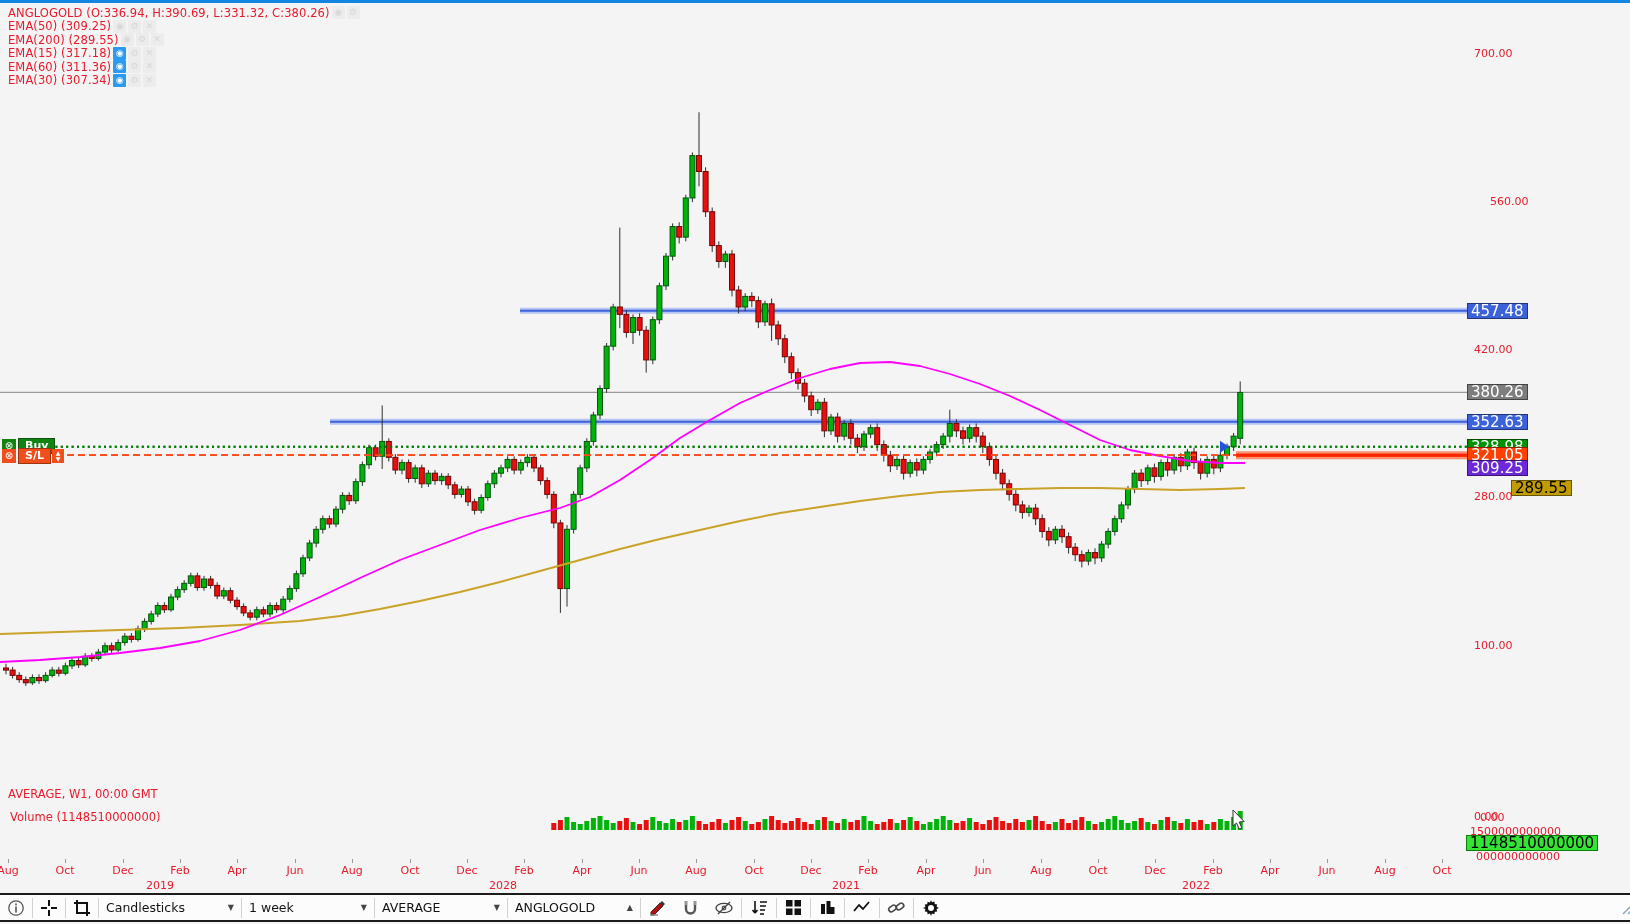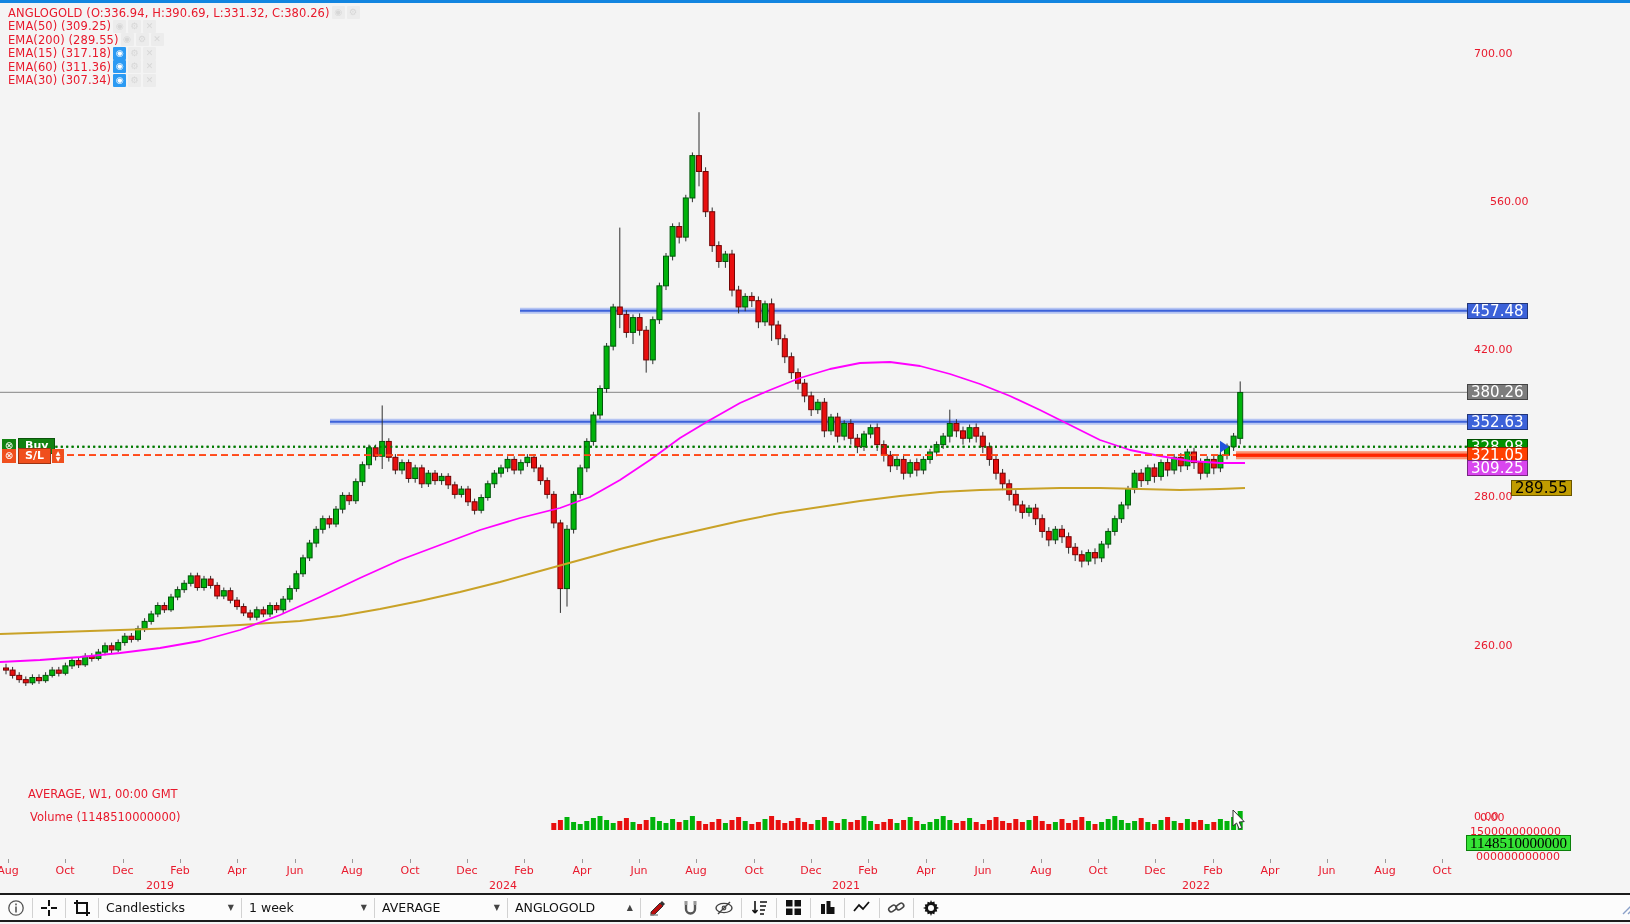--- a/index.html
+++ b/index.html
@@ -18,21 +18,21 @@
   .trade-row{position:absolute;display:flex;align-items:center;z-index:25;height:14px;}
   .circle-x{width:14px;height:14px;font-size:10px;line-height:14px;text-align:center;color:#fff;margin-right:2px;}
   .trade-btn{height:14px;padding:0 6px;font-size:11px;font-weight:bold;color:#fff;line-height:14px;
              border:1px solid rgba(0,0,0,.35);}
   #buy-row .circle-x,#buy-row .trade-btn{background:#128212;}
   #sl-row  .circle-x,#sl-row  .trade-btn{background:#f04f1d;}
   .spinner{width:12px;height:14px;background:#f04f1d;display:flex;flex-direction:column;
            align-items:center;justify-content:center;margin-left:1px;}
   .spinner span{font-size:6px;color:#fff;line-height:6px;}
   
-  .red-label{position:absolute;font-size:11.5px;color:#e8192c;white-space:nowrap;z-index:5;margin-left:20px;}
+  .red-label{position:absolute;font-size:11.5px;color:#e8192c;white-space:nowrap;z-index:5;}
   .tick-label{position:absolute;font-size:11px;color:#e8192c;white-space:nowrap;z-index:4;}
   .badge{position:absolute;font-size:15px;padding:0 3px;height:14px;line-height:14px;
          border:1px solid rgba(0,0,0,.45);z-index:6;white-space:nowrap;}
   .month-label,.year-label{position:absolute;font-size:11px;color:#e8192c;transform:translateX(-50%);z-index:4;}
   .month-tick{position:absolute;width:1px;height:4px;background:#9a9a9a;z-index:4;}
   #plot{position:absolute;left:0;top:0;z-index:2;}
   
   #toolbar{position:absolute;left:0;top:893px;width:1630px;height:29px;background:#fcfcfc;
            border-top:2px solid #1c1c1c;border-bottom:2px solid #1c1c1c;display:flex;
            align-items:center;z-index:40;box-sizing:border-box;}
@@ -606,36 +606,36 @@
         <span>▲</span>
         <span>▼</span>
       </div>
   </div>
 
   <div class="red-label" style="left:8px;top:787px;">AVERAGE, W1, 00:00 GMT</div>
   <div class="red-label" style="left:10px;top:810px;">Volume (1148510000000)</div>
 
   <div class="tick-label" style="left:1480px;top:811px;">0.00</div>
   <div class="tick-label" style="left:1470px;top:825px;">1500000000000</div>
-  <div class="badge" id="vol-badge" style="left: 1466px; top: 835px; color: rgb(0, 0, 0); background: rgb(53, 227, 53); border-color: rgb(10, 128, 10); font-family: Liberation Serif, serif;">1148510000000</div>
+  <div class="badge" id="vol-badge" style="left: 1466px; top: 835px; color: rgb(0, 0, 0); background: rgb(53, 227, 53); border-color: rgb(10, 128, 10);">1148510000000</div>
   <div class="tick-label" style="left:1476px;top:850px;">000000000000</div>
 
   <div id="axis-layer">
       <div class="tick-label" style="left: 1474px; top: 47px;">700.00</div>
       <div class="tick-label" style="left: 1474px; top: 195px; margin-left: 16px;">560.00</div>
       <div class="tick-label" style="left: 1474px; top: 343px;">420.00</div>
       <div class="tick-label" style="left: 1474px; top: 490px;">280.00</div>
-      <div class="tick-label" style="left: 1474px; top: 639px;">260.00</div>
+      <div class="tick-label" style="left: 1474px; top: 639px;">100.00</div>
       <div class="tick-label" style="left: 1474px; top: 810px;">0.00</div>
       <div class="badge" style="left: 1467px; top: 302.725px; background: rgb(60, 98, 217); color: rgb(255, 255, 255);">457.48</div>
       <div class="badge" style="left: 1467px; top: 384.468px; background: rgb(125, 125, 125); color: rgb(255, 255, 255);">380.26</div>
       <div class="badge" style="left: 1467px; top: 413.716px; background: rgb(60, 98, 217); color: rgb(255, 255, 255);">352.63</div>
       <div class="badge" style="left: 1467px; top: 438.751px; background: rgb(0, 145, 0); color: rgb(255, 255, 255);">328.98</div>
       <div class="badge" style="left: 1467px; top: 447.146px; background: rgb(255, 64, 0); color: rgb(255, 255, 255);">321.05</div>
-      <div class="badge" style="left: 1467px; top: 459.637px; background: #d946ef; color: rgb(255, 255, 255);">309.25</div>
+      <div class="badge" style="left: 1467px; top: 459.637px; background: #6d28d9; color: rgb(255, 255, 255);">309.25</div>
       <div class="badge" style="left: 1467px; top: 480.491px; background: rgb(192, 156, 0); color: rgb(0, 0, 0); margin-left: 44px;">289.55</div>
     </div>
   <div id="time-layer">
       <div class="month-tick" style="left: 8px; top: 859px;"></div>
       <div class="month-label" style="left: 8px; top: 864px;">Aug</div>
       <div class="month-tick" style="left: 65px; top: 859px;"></div>
       <div class="month-label" style="left: 65px; top: 864px;">Oct</div>
       <div class="month-tick" style="left: 123px; top: 859px;"></div>
       <div class="month-label" style="left: 123px; top: 864px;">Dec</div>
       <div class="month-tick" style="left: 180px; top: 859px;"></div>
@@ -678,21 +678,21 @@
       <div class="month-label" style="left: 1213px; top: 864px;">Feb</div>
       <div class="month-tick" style="left: 1270px; top: 859px;"></div>
       <div class="month-label" style="left: 1270px; top: 864px;">Apr</div>
       <div class="month-tick" style="left: 1327px; top: 859px;"></div>
       <div class="month-label" style="left: 1327px; top: 864px;">Jun</div>
       <div class="month-tick" style="left: 1385px; top: 859px;"></div>
       <div class="month-label" style="left: 1385px; top: 864px;">Aug</div>
       <div class="month-tick" style="left: 1442px; top: 859px;"></div>
       <div class="month-label" style="left: 1442px; top: 864px;">Oct</div>
       <div class="year-label" style="left: 160px; top: 879px;">2019</div>
-      <div class="year-label" style="left: 503px; top: 879px;">2024</div>
+      <div class="year-label" style="left: 503px; top: 879px;">2028</div>
       <div class="year-label" style="left: 846px; top: 879px;">2021</div>
       <div class="year-label" style="left: 1196px; top: 879px;">2022</div>
     </div>
 
   <div id="toolbar">
     <div class="tb-item tb-icon">
       <svg width="18" height="18" viewBox="0 0 18 18">
           <circle cx="9" cy="9" r="7.2" fill="none" stroke="#555" stroke-width="1.3"></circle>
           <rect x="8.2" y="7.5" width="1.6" height="6" fill="#555"></rect>
           <rect x="8.2" y="4.5" width="1.6" height="1.8" fill="#555"></rect>

